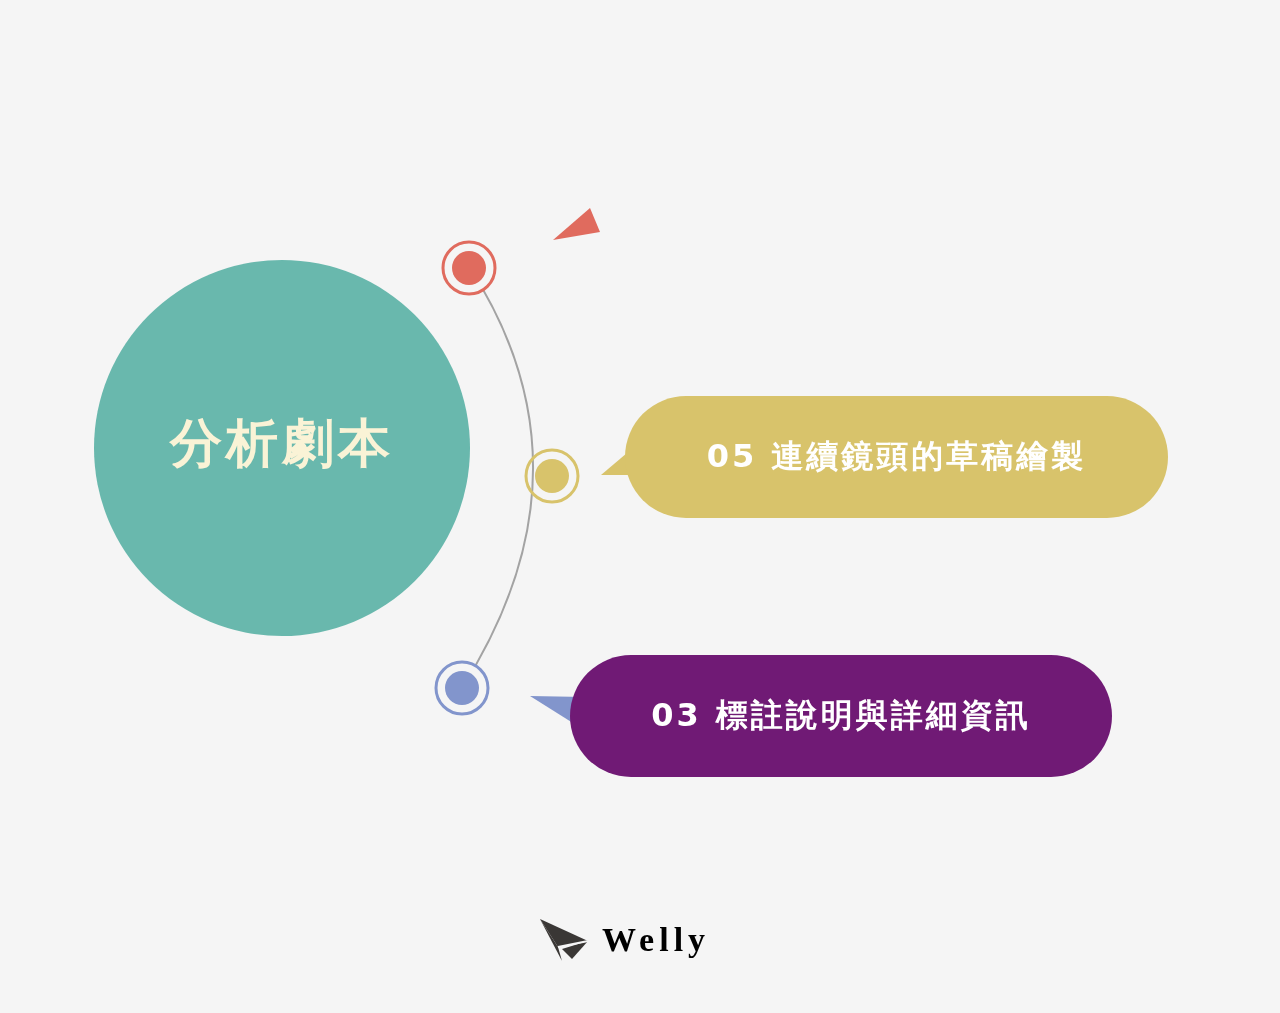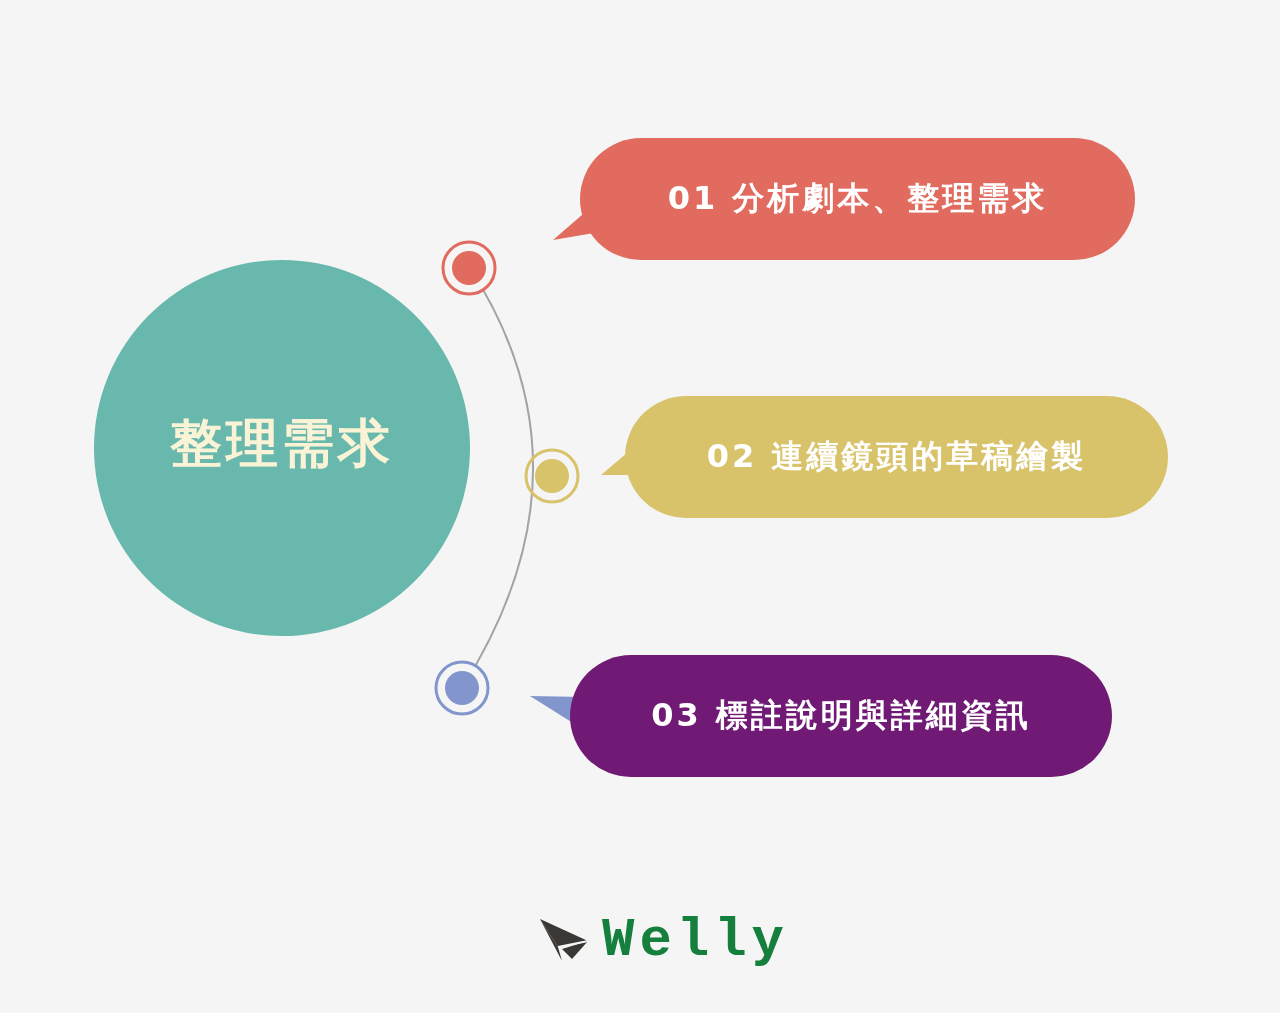--- a/index.html
+++ b/index.html
@@ -68,24 +68,24 @@
     .logo {
       position: absolute;
       left: 538px;
       top: 910px;
       height: 60px;
       display: flex;
       align-items: center;
       gap: 12px;
     }
     .logo-word {
-      font-family: Liberation Mono, monospace;
+      font-family: Liberation Serif, serif;
       font-weight: bold;
-      font-size: 54px;
-      color: #15803d;
+      font-size: 34px;
+      color: #000000;
       letter-spacing: 5px;
     }
   </style>
 </head>
 <body>
 
 <div class="stage">
 
   <svg class="connector-svg" viewBox="0 0 1280 1013">
 
@@ -105,28 +105,25 @@
       <circle cx="552" cy="476" r="17" fill="#d8c36b"></circle>
     </g>
 
     <g>
       <circle cx="462" cy="688" r="26" fill="#f5f5f5" stroke="#8295cc" stroke-width="3"></circle>
       <circle cx="462" cy="688" r="17" fill="#8295cc"></circle>
     </g>
   </svg>
 
   <div class="hub">
-    <div class="hub-title line1">整理需求</div>
+    <div class="hub-title line1">分析劇本</div>
   </div>
 
-  <div class="bubble bubble-1">
-    <span class="bubble-text">01 分析劇本、整理需求</span>
-  </div>
   <div class="bubble bubble-2">
-    <span class="bubble-text">02 連續鏡頭的草稿繪製</span>
+    <span class="bubble-text">05 連續鏡頭的草稿繪製</span>
   </div>
   <div class="bubble bubble-3">
     <span class="bubble-text">03 標註說明與詳細資訊</span>
   </div>
 
   <div class="logo">
     <svg width="52" height="46" viewBox="0 0 52 46">
       <polygon points="2,2 50,24 20,30" fill="#3a3735"></polygon>
       <polygon points="2,2 20,30 24,44" fill="#3a3735"></polygon>
       <polygon points="24,32 50,24 34,42" fill="#3a3735"></polygon>

